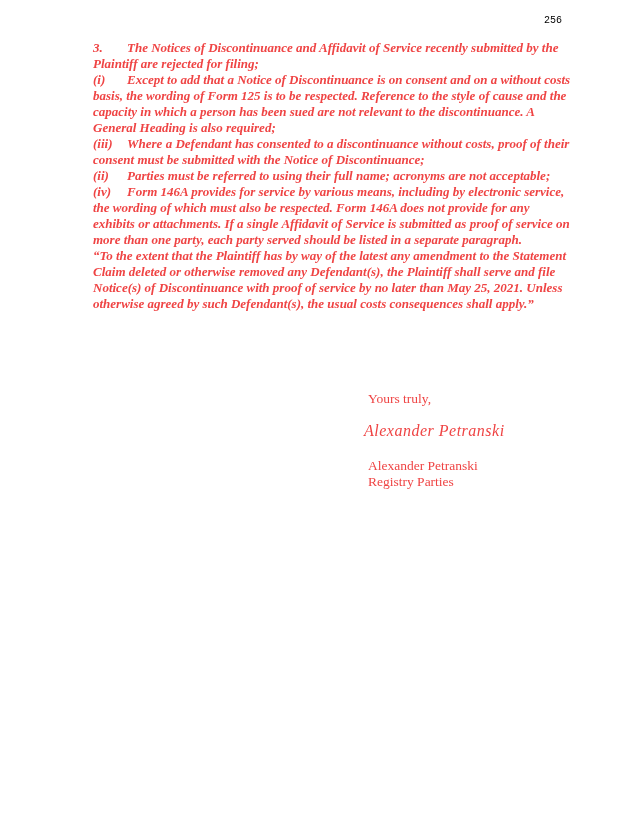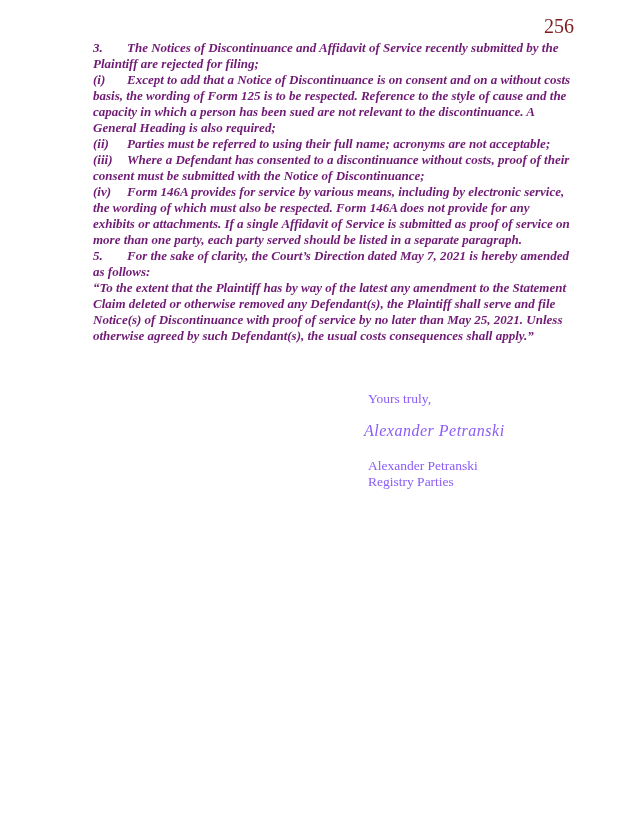--- a/index.html
+++ b/index.html
@@ -12,56 +12,56 @@
     width: 640px;
     height: 828px;
     background: #ffffff;
     overflow: hidden;
     color: #000000;
   }
   .page-number {
     position: absolute;
     top: 15px;
     left: 544px;
-    font-family: Liberation Serif, serif;
-    font-size: 20px;
-    color: #7f1d1d;
+    font-family: Liberation Mono, monospace;
+    font-size: 10px;
+    color: #000000;
   }
   .content {
     position: absolute;
     left: 93px;
     top: 40px;
     width: 480px;
     font-family: "Liberation Serif", "DejaVu Serif", serif;
     font-weight: bold;
     font-style: italic;
     font-size: 13px;
     line-height: 16px;
-    color: #701a75;
+    color: #ef4444;
     text-align: left;
   }
   .content p {
     margin: 0;
     padding: 0;
   }
   .num {
     display: inline-block;
     min-width: 34px;
     font-style: italic;
     font-weight: bold;
   }
   .closing {
     position: absolute;
     left: 368px;
     top: 391px;
     font-family: "Liberation Serif", "DejaVu Serif", serif;
     font-weight: normal;
     font-style: normal;
     font-size: 13.5px;
-    color: #8b5cf6;
+    color: #ef4444;
   }
   .salutation {
     margin: 0;
   }
   .signature {
     margin: 15px 0 0 -4px;
     font-style: italic;
     font-size: 16px;
     letter-spacing: 0.5px;
   }
@@ -76,24 +76,23 @@
 </head>
 <body>
 
 <div class="page">
 
   <div class="page-number">256</div>
 
   <div class="content">
     <p><span class="num">3.</span><span>The Notices of Discontinuance and Affidavit of Service recently submitted by the Plaintiff are rejected for filing;</span></p>
     <p><span class="num">(i)</span><span>Except to add that a Notice of Discontinuance is on consent and on a without costs basis, the wording of Form 125 is to be respected. Reference to the style of cause and the capacity in which a person has been sued are not relevant to the discontinuance. A General Heading is also required;</span></p>
+    <p><span class="num">(iii)</span><span>Where a Defendant has consented to a discontinuance without costs, proof of their consent must be submitted with the Notice of Discontinuance;</span></p>
     <p><span class="num">(ii)</span><span>Parties must be referred to using their full name; acronyms are not acceptable;</span></p>
-    <p><span class="num">(iii)</span><span>Where a Defendant has consented to a discontinuance without costs, proof of their consent must be submitted with the Notice of Discontinuance;</span></p>
     <p><span class="num">(iv)</span><span>Form 146A provides for service by various means, including by electronic service, the wording of which must also be respected. Form 146A does not provide for any exhibits or attachments. If a single Affidavit of Service is submitted as proof of service on more than one party, each party served should be listed in a separate paragraph.</span></p>
-    <p><span class="num">5.</span><span>For the sake of clarity, the Court’s Direction dated May 7, 2021 is hereby amended as follows:</span></p>
     <p><span>“To the extent that the Plaintiff has by way of the latest any amendment to the Statement Claim deleted or otherwise removed any Defendant(s), the Plaintiff shall serve and file Notice(s) of Discontinuance with proof of service by no later than May 25, 2021. Unless otherwise agreed by such Defendant(s), the usual costs consequences shall apply.”</span></p>
   </div>
 
   <div class="closing">
     <p class="salutation">Yours truly,</p>
     <p class="signature">Alexander Petranski</p>
     <div class="signer">
       <div>Alexander Petranski</div>
       <div>Registry Parties</div>
     </div>

